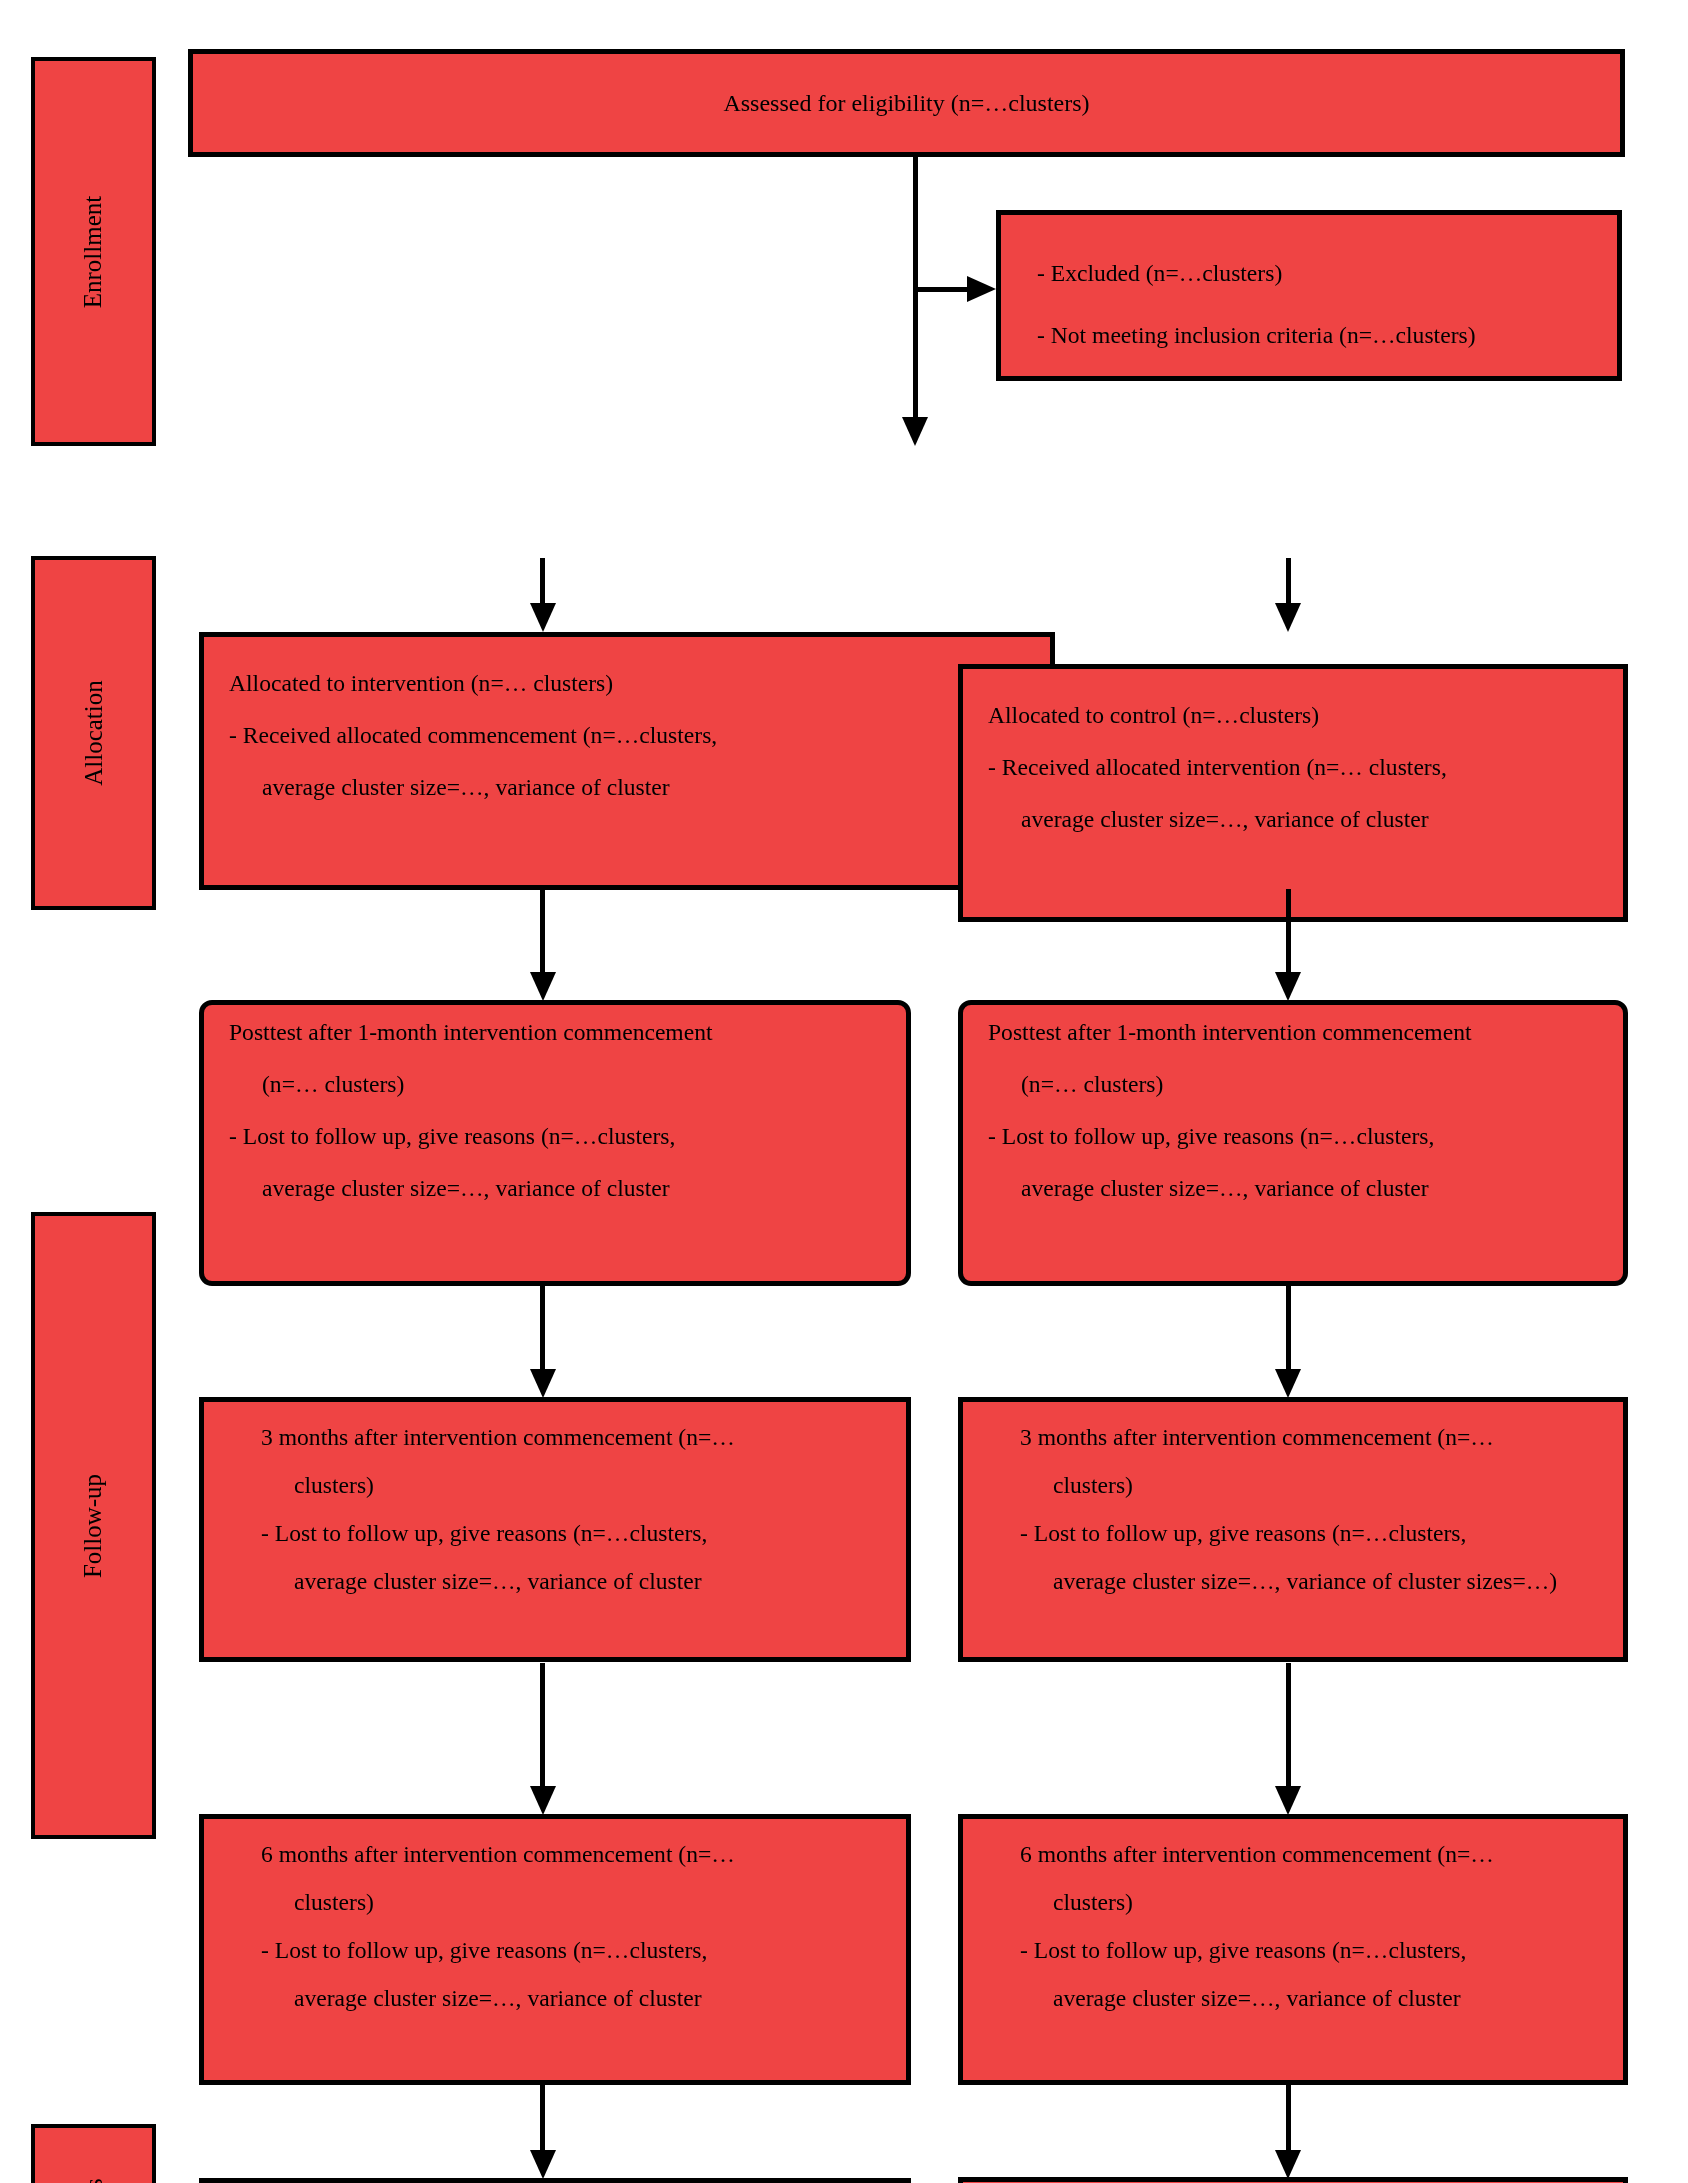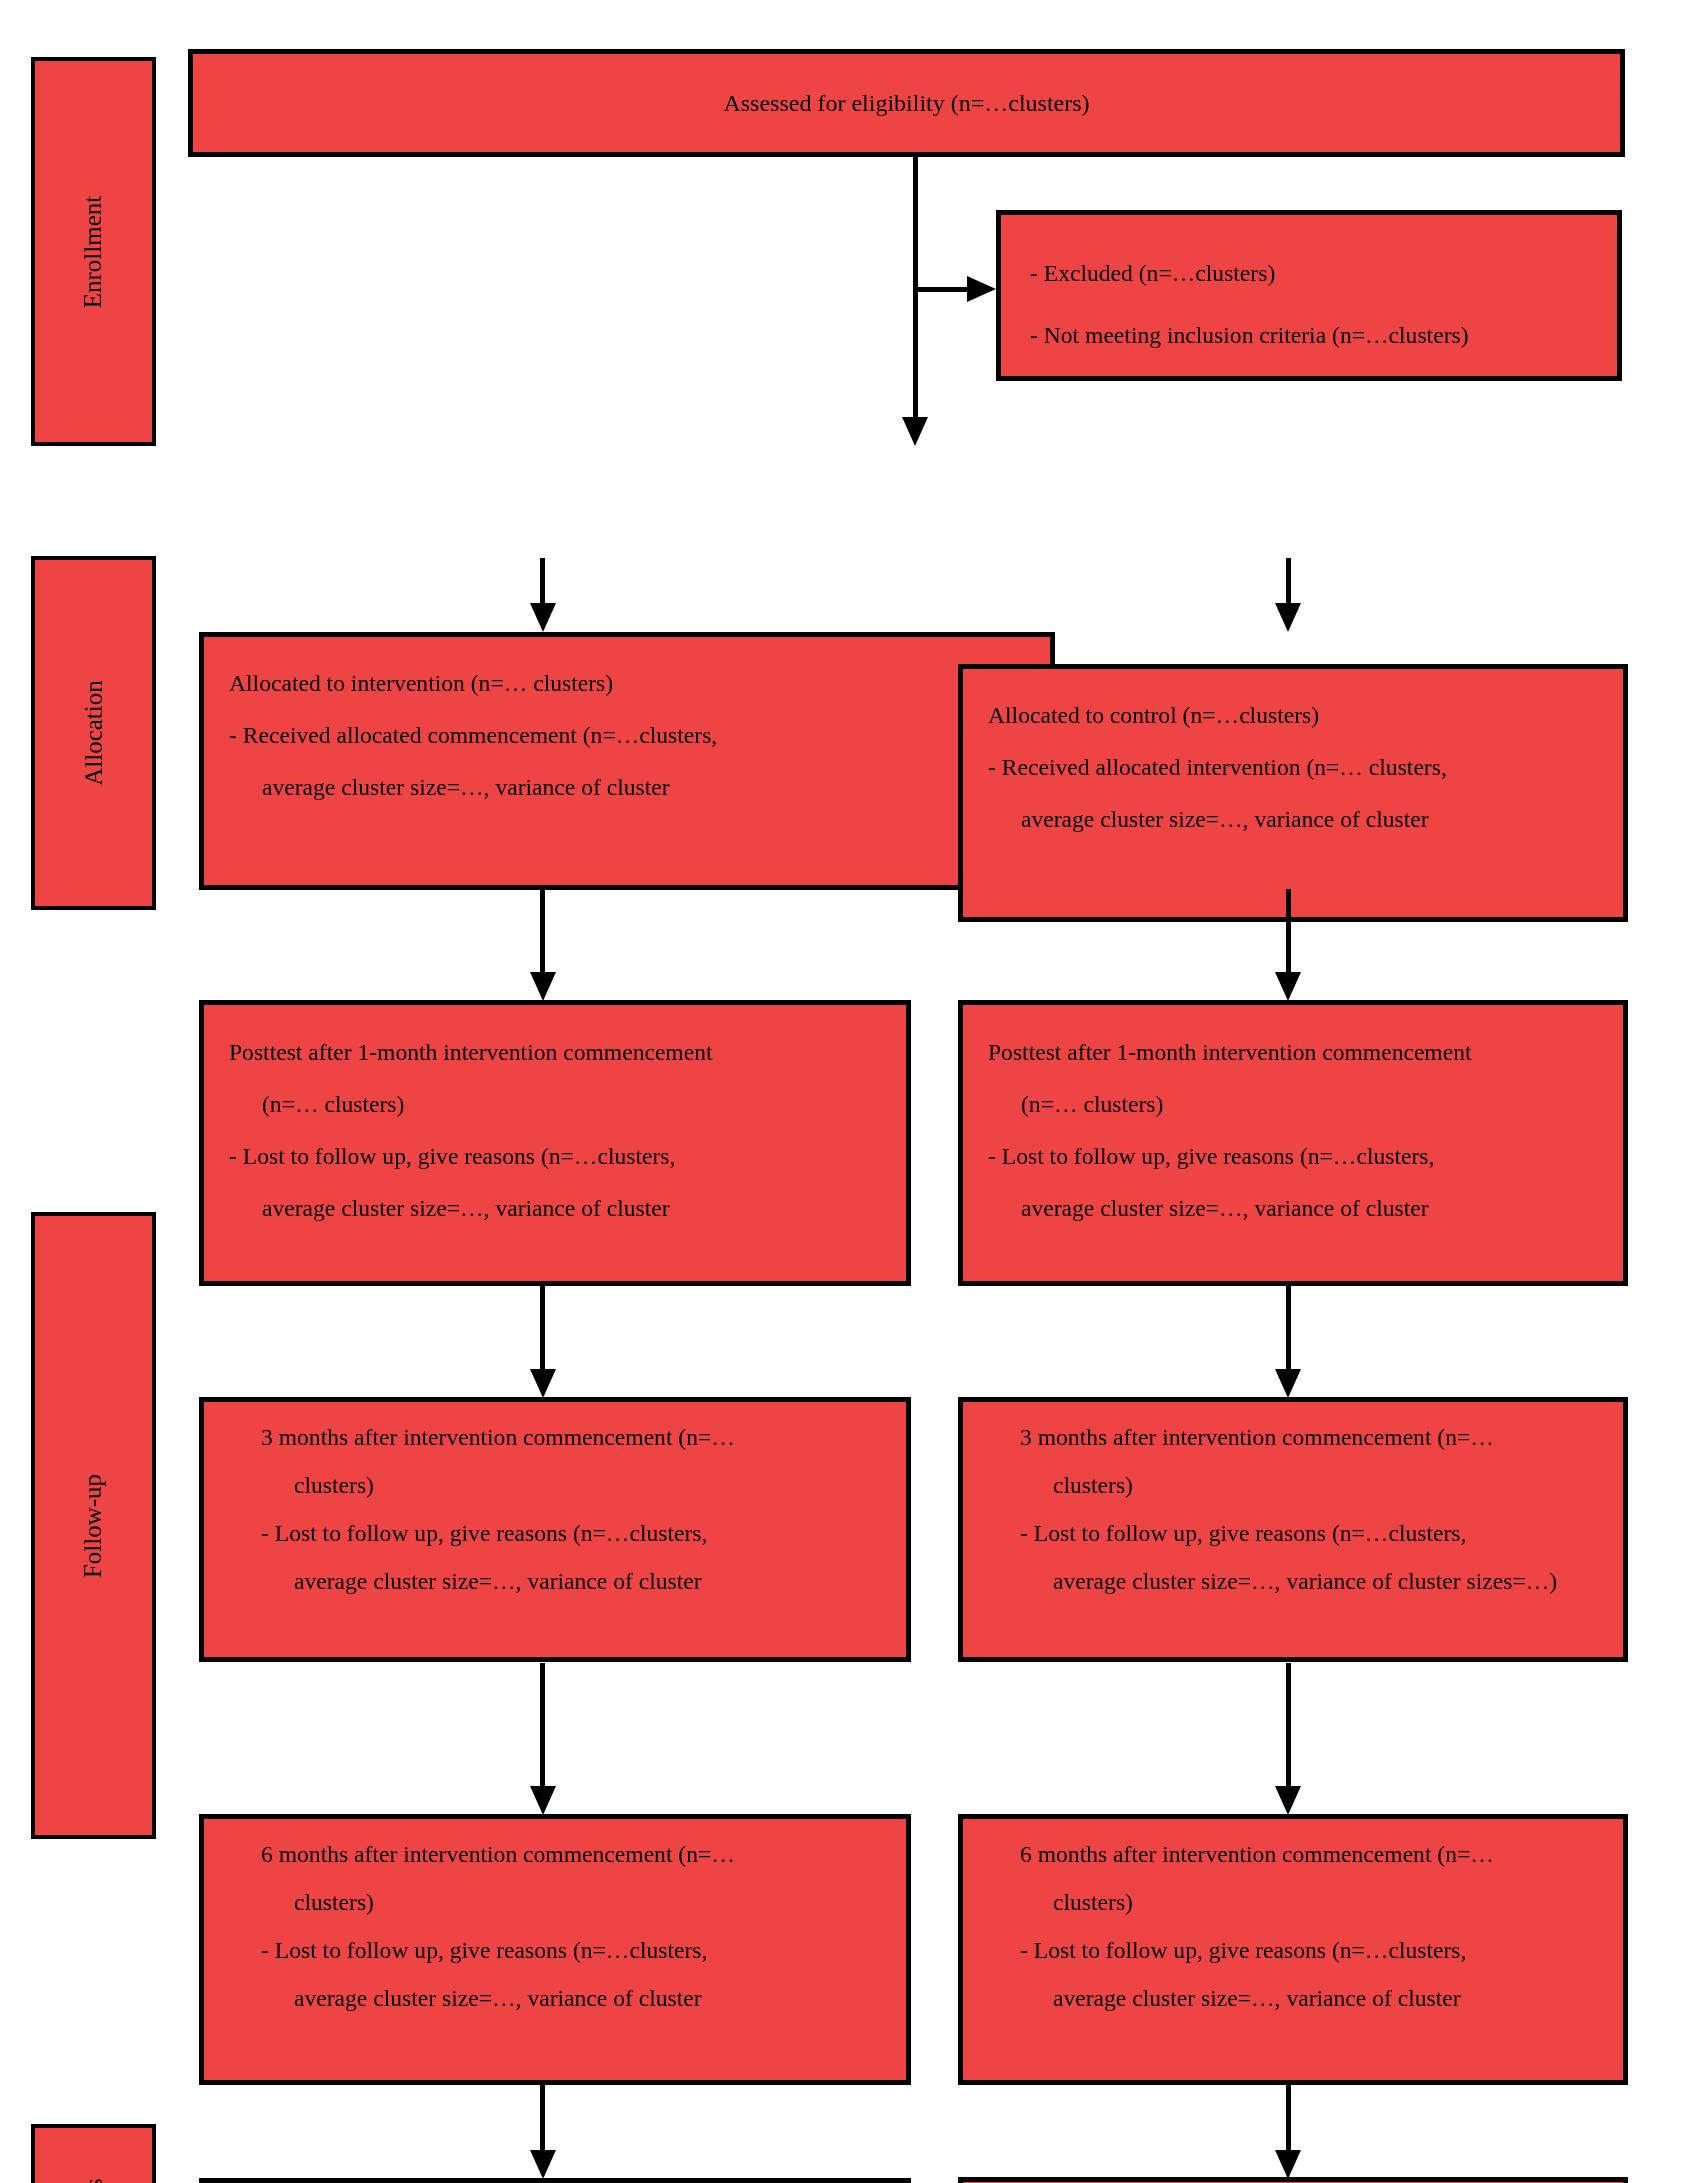--- a/index.html
+++ b/index.html
@@ -32,25 +32,25 @@
     font-size:24px;
   }
   .ln{
     display:block;
     font-size:23.6px;
     line-height:50px;
     padding-left:25px;
     padding-right:4.4px;
     white-space:nowrap;
   }
-  .b-exc{padding-top:27px;}
+  .b-exc{padding-top:27px;padding-left:7px;}
   .b-exc .ln{line-height:62px;padding-left:29px;}
   .b-alloc{padding-top:20px;}
   .b-alloc .ln{line-height:52px;}
-  .b-post{padding-top:21px;}
+  .b-post{padding-top:1px;border-radius:13px;}
   .b-post .ln{line-height:52px;}
   .b-m{padding-top:11.4px;padding-left:32px;}
   .b-m .ln{line-height:48px;}
   .b-ana{padding-top:15.7px;}
   .ind{padding-left:58px;}
   .vline{position:absolute;width:5.2px;background:#000;}
   .hline{position:absolute;height:5.2px;background:#000;}
   .head-down{
     position:absolute;width:0;height:0;
     border-left:13px solid transparent;

